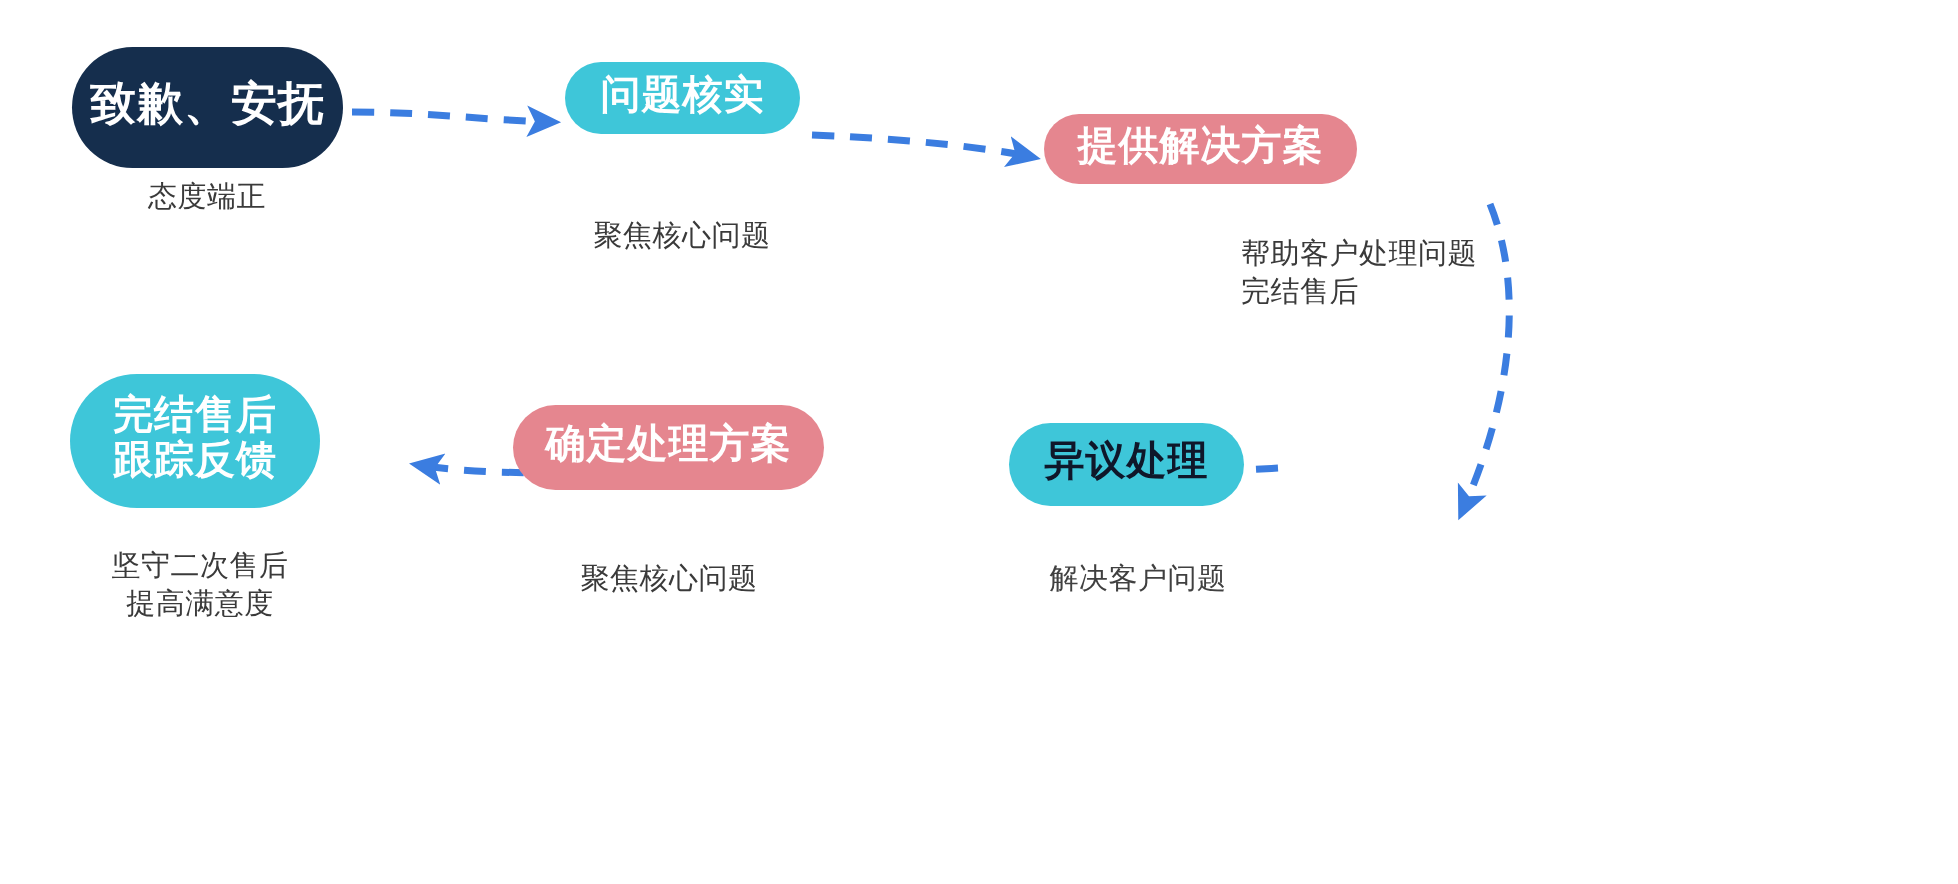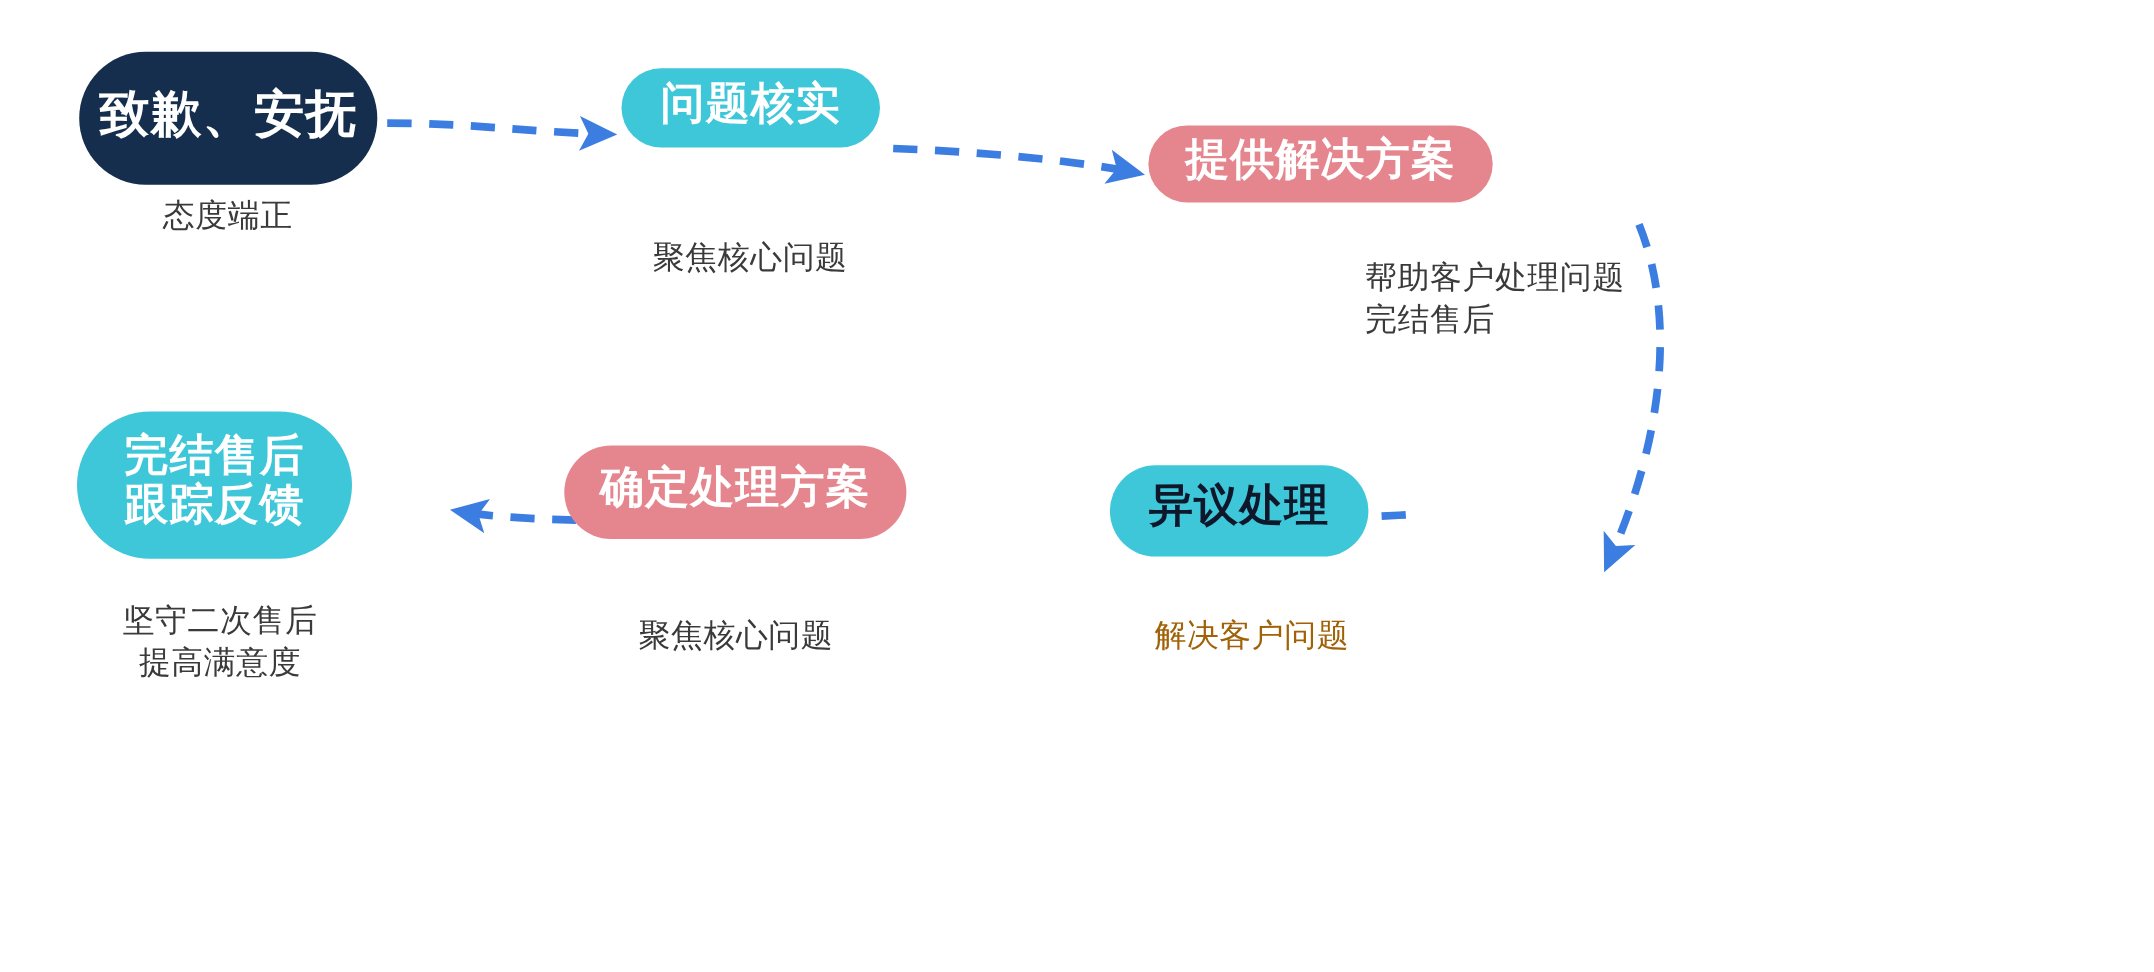--- a/index.html
+++ b/index.html
@@ -120,20 +120,20 @@
 跟踪反馈</span>
   </div>
 
   <div class="caption" id="cap-apology" style="color: rgb(58, 58, 58);">态度端正</div>
 
   <div class="caption" id="cap-verify" style="color: rgb(58, 58, 58);">聚焦核心问题</div>
 
   <div class="caption left-align" id="cap-solution" style="color: rgb(58, 58, 58);">帮助客户处理问题
 完结售后</div>
 
-  <div class="caption" id="cap-objection" style="color: #a16207; text-align: center;">解决客户问题</div>
+  <div class="caption" id="cap-objection" style="color: #404040; text-align: center;">解决客户问题</div>
 
   <div class="caption" id="cap-confirm" style="color: rgb(58, 58, 58);">聚焦核心问题</div>
 
   <div class="caption" id="cap-followup" style="color: rgb(58, 58, 58);">坚守二次售后
 提高满意度</div>
 
 </div>
 
 </body></html>

